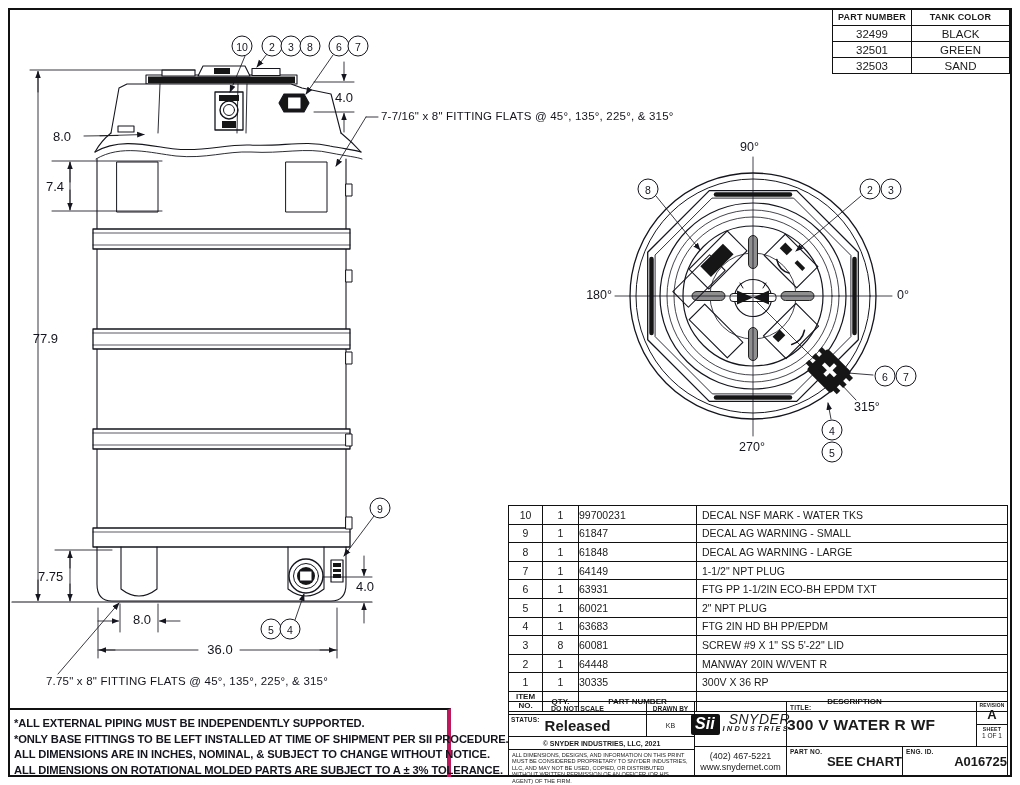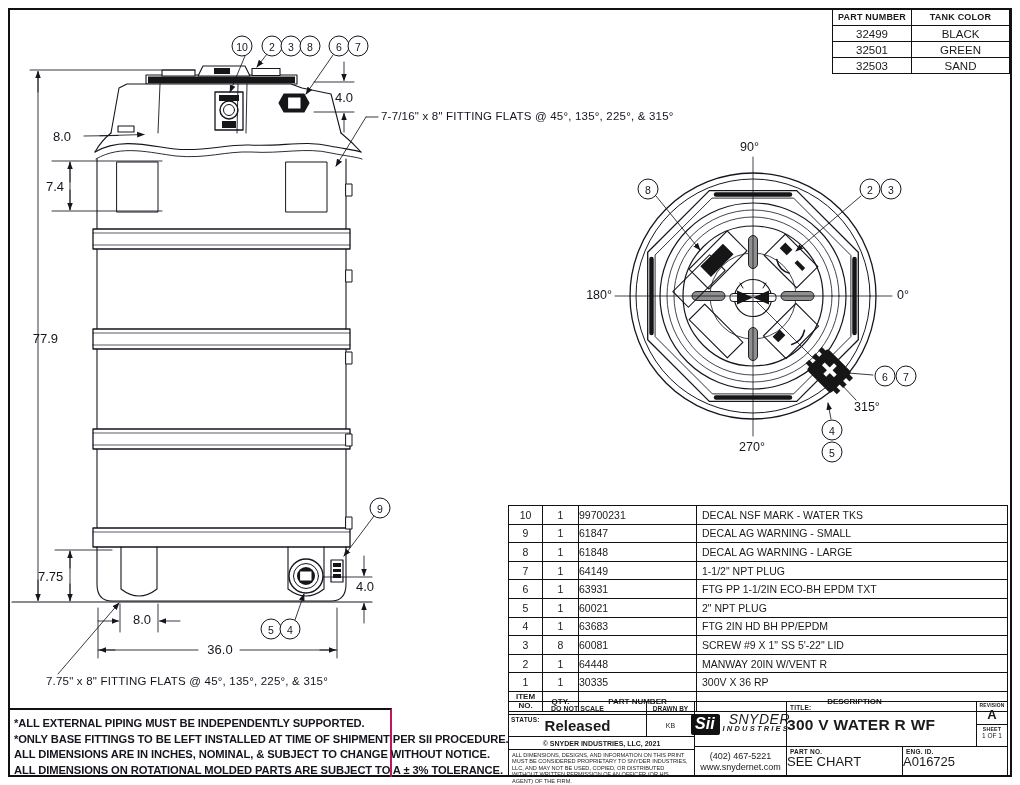--- a/index.html
+++ b/index.html
@@ -75,25 +75,25 @@
   .rev-box{height:23px;border-bottom:1.3px solid #111;box-sizing:border-box;text-align:center;}
   .rev-box .lbl{display:block;font-size:5.2px;transform:scale(.95);}
   .rev-val{font-size:13px;font-weight:bold;line-height:13px;}
   .sheet-box{flex:1;text-align:center;}
   .sheet-box .lbl{display:block;font-size:5.2px;margin-top:1px;}
   .sheet-val{font-size:6.5px;}
   .pn-row{flex:1;display:flex;border-bottom:none;}
   .pn-cell{width:115px;position:relative;border-right:1.3px solid #111;}
   .eng-cell{flex:1;position:relative;}
   .pn-lbl{position:absolute;left:3px;top:1px;}
-  .pn-val{text-align:left;font-size:13px;font-weight:normal;line-height:29px;}
+  .pn-val{text-align:right;font-size:13px;font-weight:bold;line-height:29px;}
 
   
-  .notes{position:absolute;left:8px;top:708px;width:384px;height:69px;box-sizing:border-box;
-    border-top:2px solid #111;border-right:2px solid #be185d;padding:6px 4px 0 6px;}
+  .notes{position:absolute;left:8px;top:708px;width:443px;height:69px;box-sizing:border-box;
+    border-top:2px solid #111;border-right:4px solid #be185d;padding:6px 4px 0 6px;}
   .notes div{font-size:11.2px;font-weight:bold;color:#15151f;line-height:15.5px;white-space:nowrap;letter-spacing:-.1px;}
 </style>
 </head>
 <body>
 
 <div class="abs page-border"></div>
 
 <svg class="abs lines" width="1020" height="785" viewBox="0 0 1020 785">
   <defs>
     <marker id="ah" viewBox="0 0 10 10" refX="9" refY="5" markerWidth="9" markerHeight="9" orient="auto">

